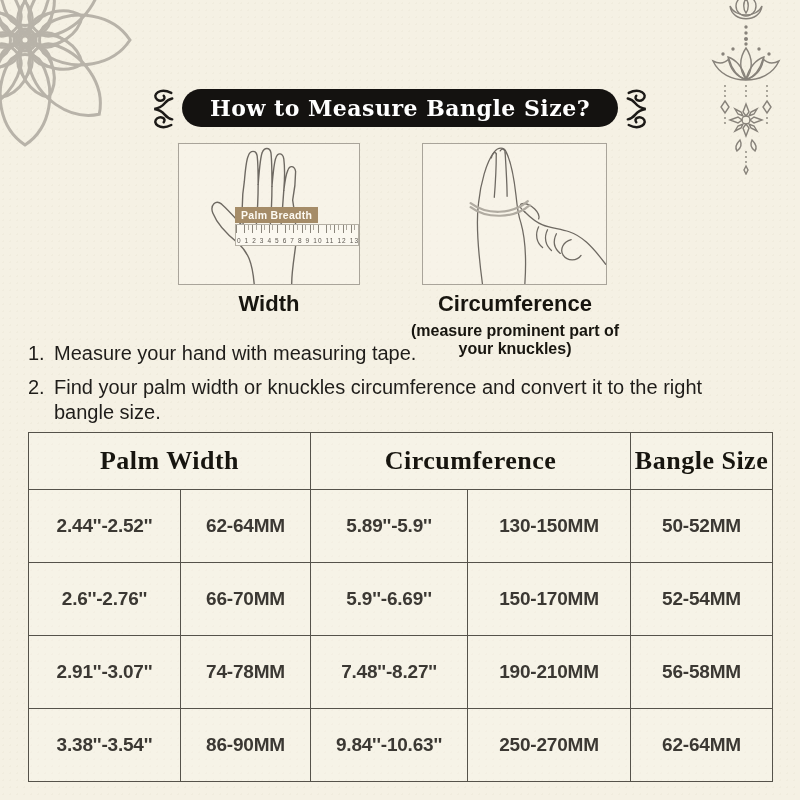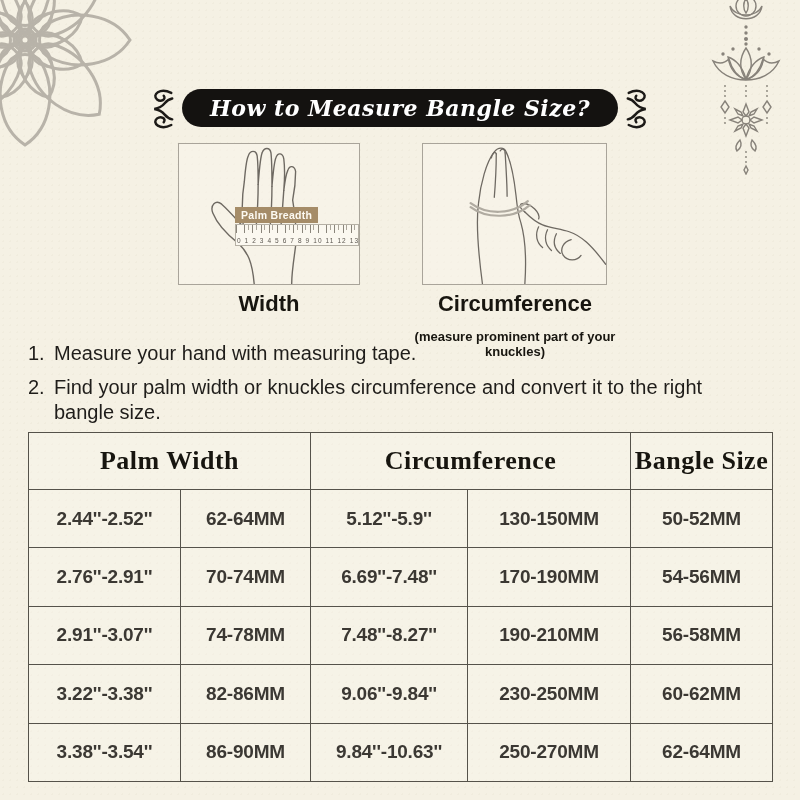--- a/index.html
+++ b/index.html
@@ -12,21 +12,21 @@
   }
   
   .mandala{position:absolute;left:-125px;top:-110px;width:300px;height:300px;}
   .lotus{position:absolute;left:698px;top:0;width:96px;height:175px;}
   
   .title{
     position:absolute;top:24px;left:0;width:100%;text-align:center;
     font-family:"DejaVu Serif","Liberation Serif",serif;
     font-size:40px;font-weight:700;letter-spacing:6px;color:#17150f;white-space:nowrap;
   }
-  .badge-row{position:absolute;top:86px;left:0;width:100%;display:flex;justify-content:center;align-items:center;gap:6px;font-style:italic;}
+  .badge-row{position:absolute;top:86px;left:0;width:100%;display:flex;justify-content:center;align-items:center;gap:6px;}
   .badge{
     background:#141210;color:#fff;border-radius:19px;height:38px;display:flex;align-items:center;
     padding:0 28px;font-family:"DejaVu Serif","Liberation Serif",serif;font-size:22px;font-weight:700;letter-spacing:.5px;white-space:nowrap;
   }
   .squiggle{width:34px;height:44px;}
   .squiggle.flip{transform:scaleX(-1);}
   
   .illus-box{position:absolute;top:143px;height:142px;border:1px solid #a9a49a;background:rgba(250,247,238,.45);box-sizing:border-box;}
   .box-width{left:178px;width:182px;}
   .box-circ{left:422px;width:185px;}
@@ -45,21 +45,21 @@
       repeating-linear-gradient(90deg,transparent 0 3.6px,#aaa59a 3.6px 4.4px,transparent 4.4px 8.2px);
     background-size:100% 8px,100% 5px;background-repeat:no-repeat;
   }
   .ruler .nums{
     position:absolute;left:1px;bottom:1px;width:122px;
     font-size:6.5px;letter-spacing:1.1px;color:#5c5750;white-space:nowrap;overflow:hidden;
   }
   
   .caption{position:absolute;top:291px;text-align:center;color:#17150f;}
   .caption .main{font-size:22px;font-weight:700;}
-  .caption .note{font-size:13px;font-weight:700;margin-top:12px;}
+  .caption .note{font-size:16px;font-weight:700;margin-top:5px;}
   .cap-width{left:178px;width:182px;text-align:center;}
   .cap-circ{left:395px;width:240px;}
   
   .instructions{position:absolute;left:28px;top:341px;width:712px;font-size:20px;font-weight:500;color:#1f1d1a;}
   .instr{display:flex;margin-bottom:9px;line-height:25px;}
   .instr .num{width:26px;flex:0 0 26px;}
   .instr .txt{flex:1;}
   
   table.size-chart{
     position:absolute;left:28px;top:432px;width:744px;height:350px;
@@ -266,46 +266,39 @@
       <tr>
         <th colspan="2">Palm Width</th>
         <th colspan="2">Circumference</th>
         <th>Bangle Size</th>
       </tr>
     </thead>
     <tbody>
       <tr>
         <td>2.44''-2.52''</td>
         <td>62-64MM</td>
-        <td>5.12''-5.9''</td>
+        <td>5.89''-5.9''</td>
         <td>130-150MM</td>
         <td>50-52MM</td>
       </tr>
       <tr>
-        <td>2.76''-2.91''</td>
-        <td>70-74MM</td>
-        <td>6.69''-7.48''</td>
-        <td>170-190MM</td>
-        <td>54-56MM</td>
+        <td>2.6''-2.76''</td>
+        <td>66-70MM</td>
+        <td>5.9''-6.69''</td>
+        <td>150-170MM</td>
+        <td>52-54MM</td>
       </tr>
       <tr>
         <td>2.91''-3.07''</td>
         <td>74-78MM</td>
         <td>7.48''-8.27''</td>
         <td>190-210MM</td>
         <td>56-58MM</td>
       </tr>
       <tr>
-        <td>3.22''-3.38''</td>
-        <td>82-86MM</td>
-        <td>9.06''-9.84''</td>
-        <td>230-250MM</td>
-        <td>60-62MM</td>
-      </tr>
-      <tr>
         <td>3.38''-3.54''</td>
         <td>86-90MM</td>
         <td>9.84''-10.63''</td>
         <td>250-270MM</td>
         <td>62-64MM</td>
       </tr>
     </tbody>
   </table>
 
 </div>

